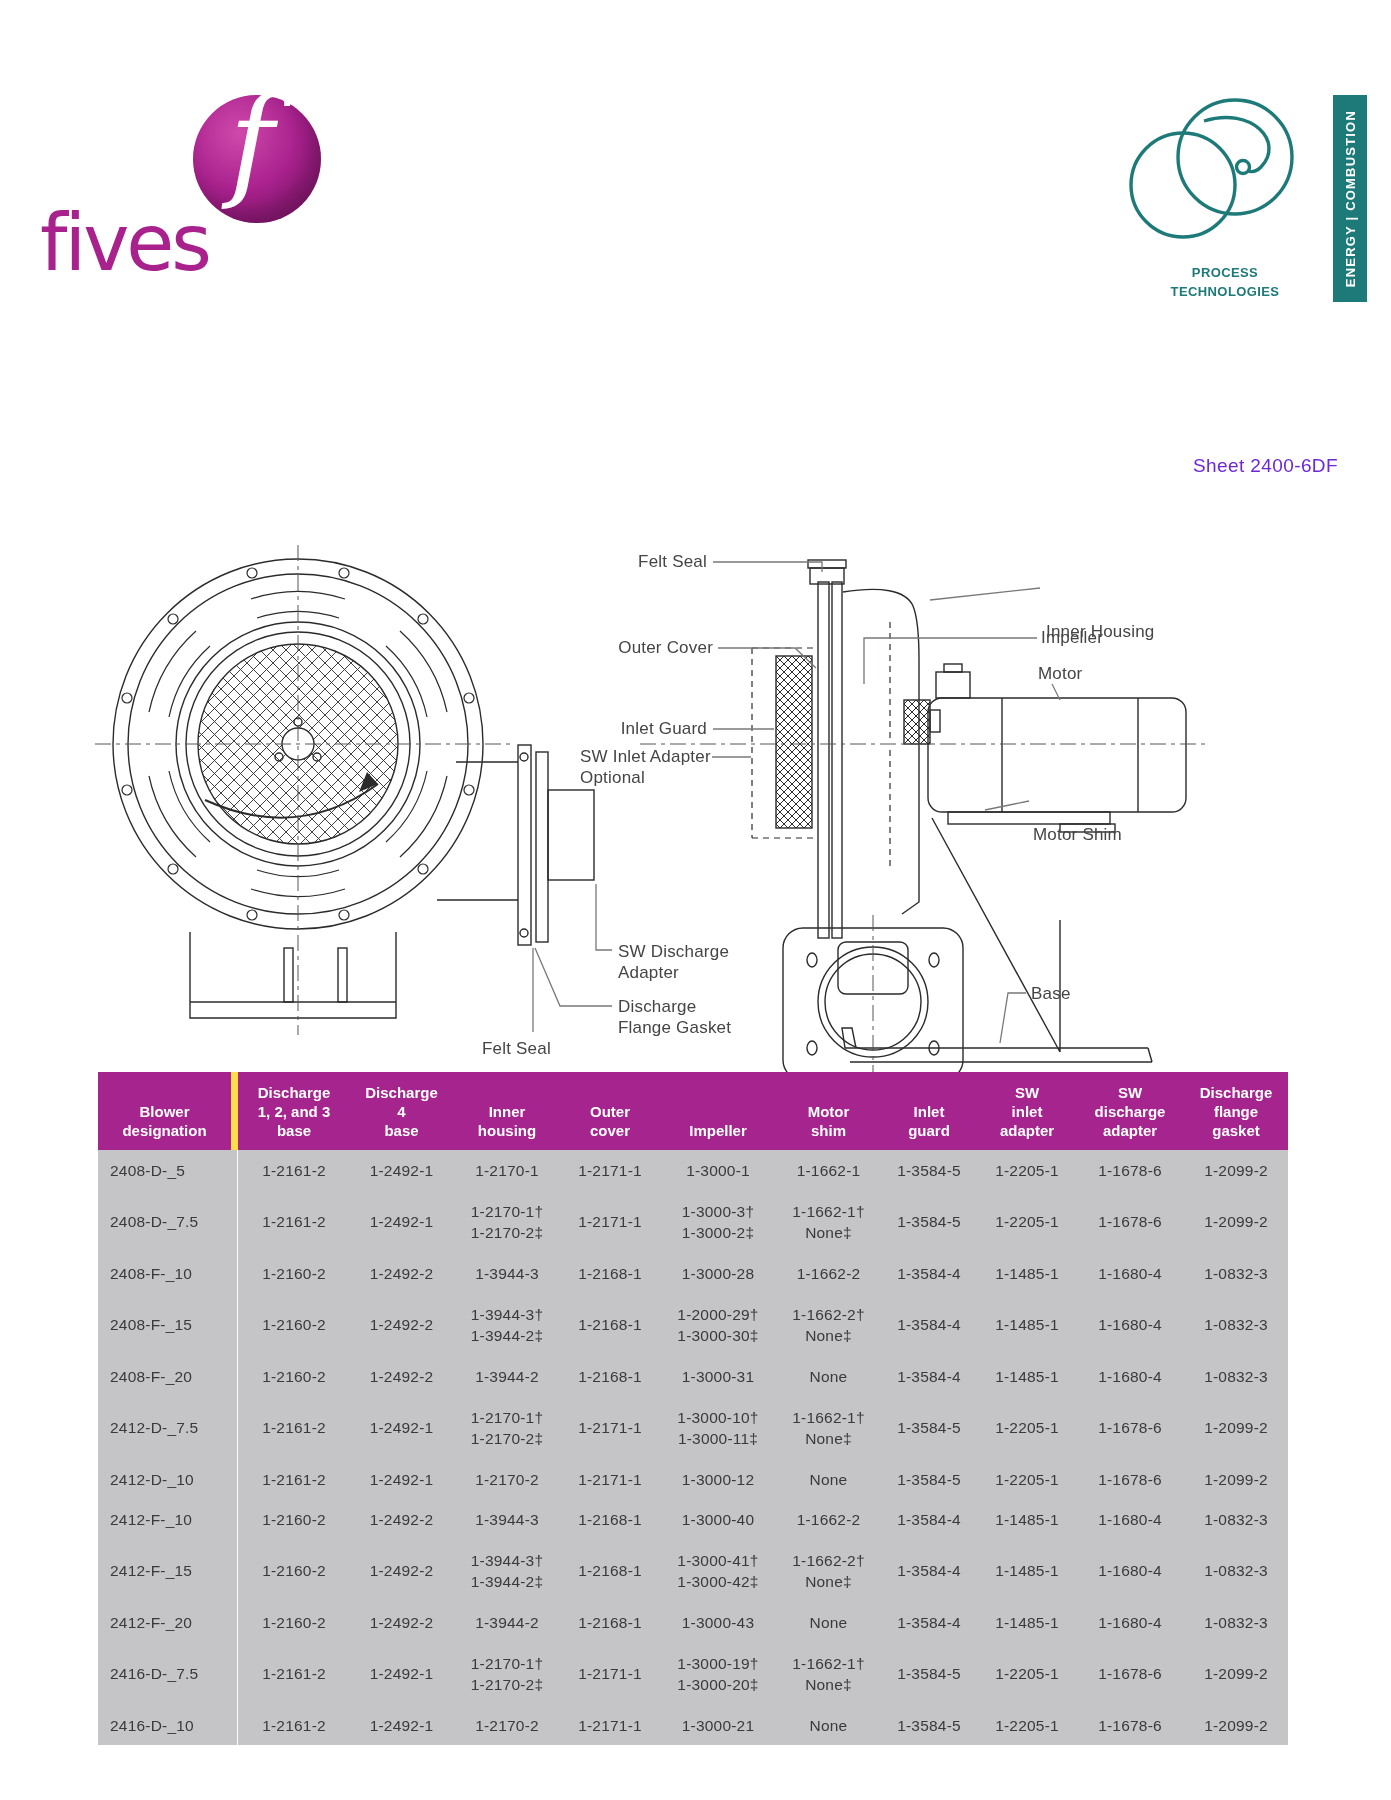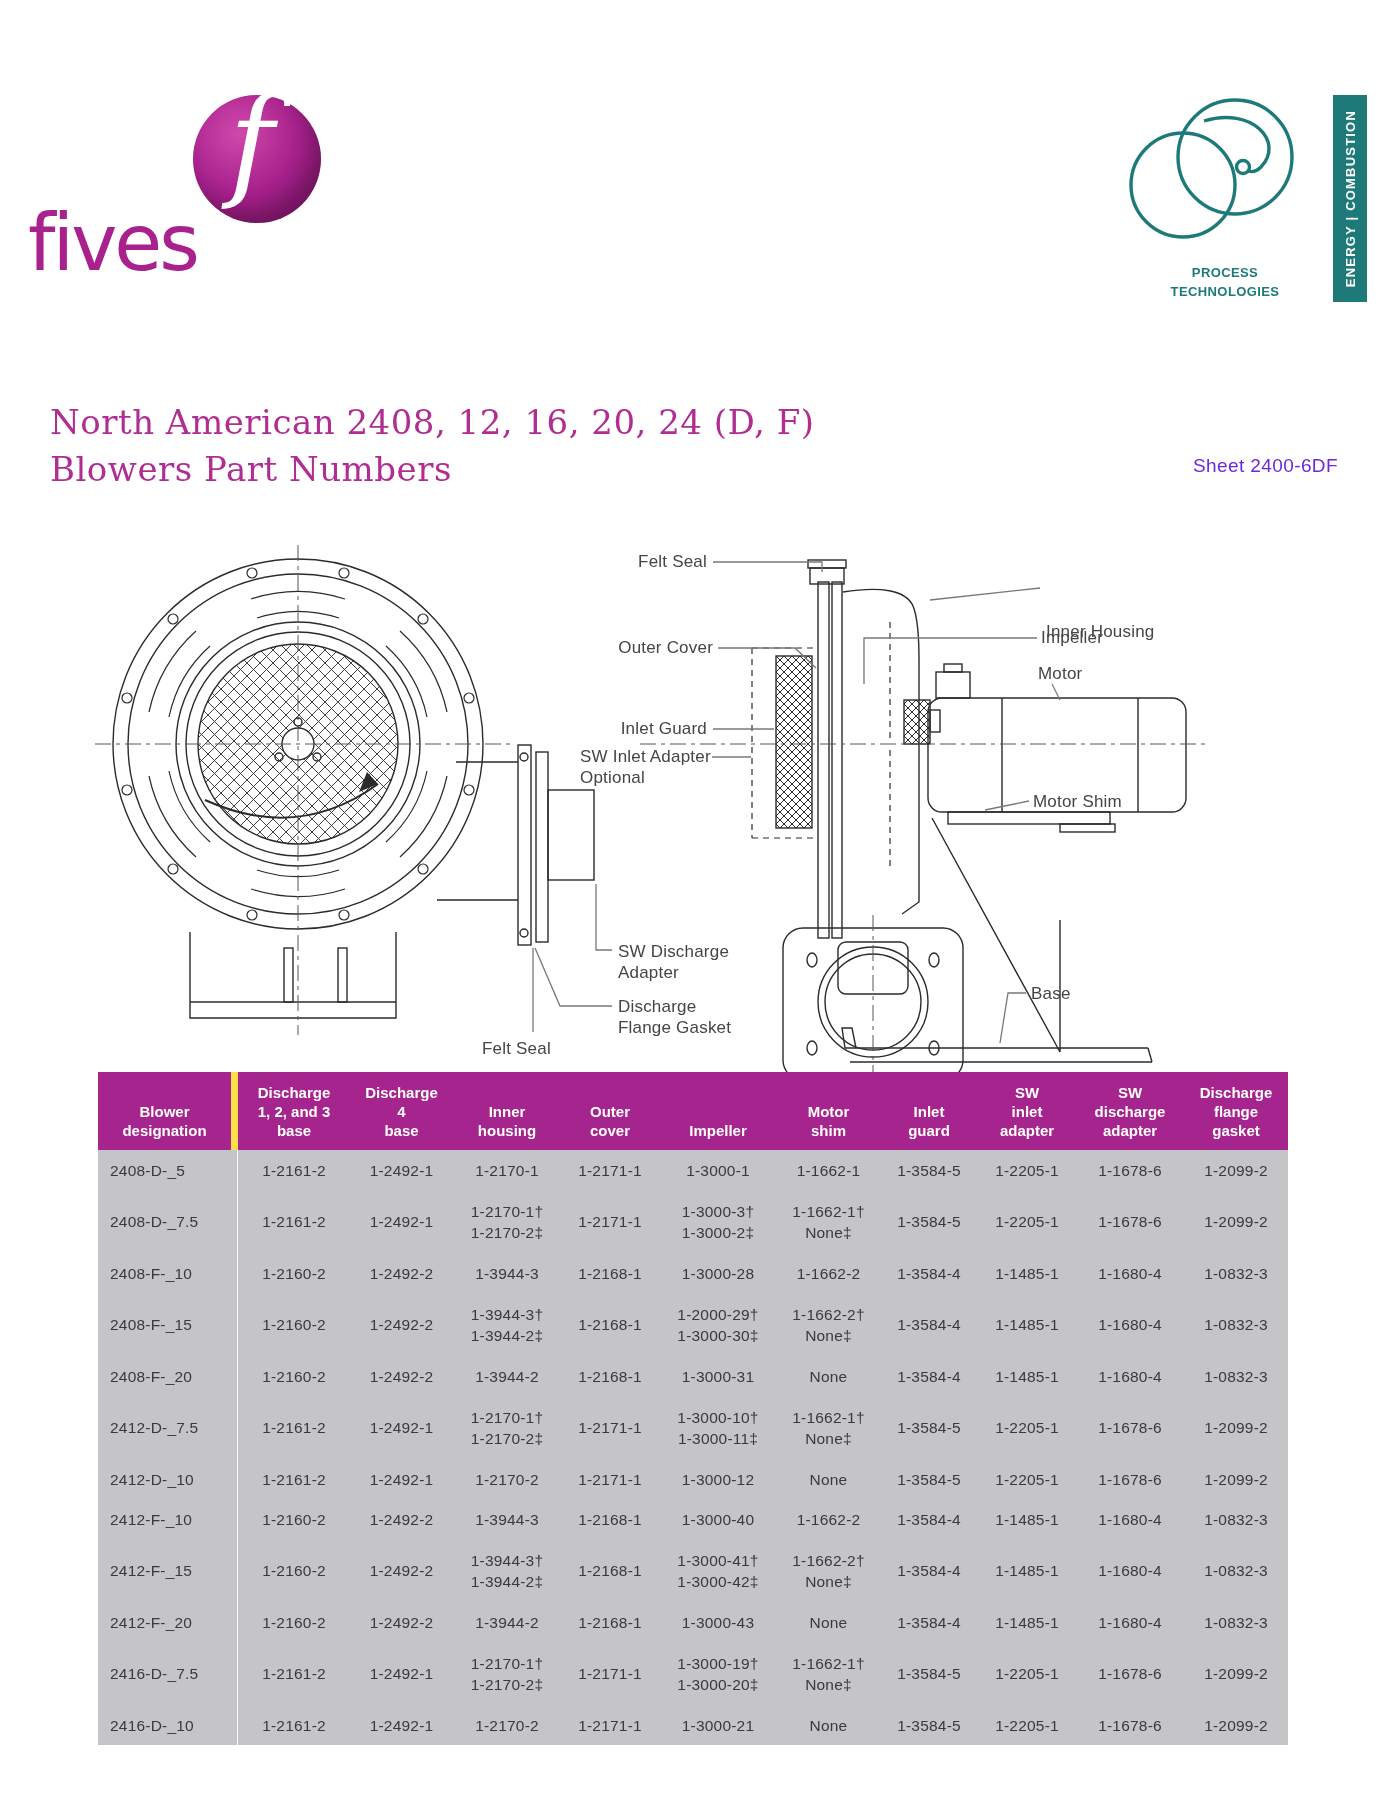--- a/index.html
+++ b/index.html
@@ -6,21 +6,21 @@
   .page{position:relative;width:1391px;height:1800px;background:#ffffff;overflow:hidden;
         font-family:"Liberation Sans",sans-serif;}
   .art{position:absolute;left:0;top:0;width:1391px;height:1800px;pointer-events:none;}
 
   
   .logo-sphere{position:absolute;left:193px;top:95px;width:128px;height:128px;border-radius:50%;
     background:radial-gradient(circle at 36% 30%, #cf49ab 0%, #a8218d 48%, #8c1a75 78%, #6f1160 100%);
     box-shadow:inset -10px -14px 18px rgba(40,0,30,.25);}
   .logo-f{position:absolute;left:36px;top:-14px;color:#ffffff;
     font-family:"DejaVu Serif",serif;font-style:italic;font-size:122px;line-height:1;}
-  .wordmark{position:absolute;left:28px;top:204px;color:#a8218d;
+  .wordmark{position:absolute;left:40px;top:204px;color:#a8218d;
     font-family:"DejaVu Sans",sans-serif;font-weight:500;font-size:78px;line-height:1;letter-spacing:-3px;}
   .pt-text{position:absolute;left:1125px;top:263px;width:200px;text-align:center;color:#1d7a78;
     font-size:13px;font-weight:bold;letter-spacing:.4px;line-height:19px;}
   .banner{position:absolute;left:1333px;top:95px;width:34px;height:207px;background:#1d7a78;
     display:flex;align-items:center;justify-content:center;}
   .banner span{writing-mode:vertical-rl;transform:rotate(180deg);color:#ffffff;
     font-size:13px;font-weight:bold;letter-spacing:1.2px;white-space:nowrap;}
 
   
   .title{position:absolute;left:50px;top:399px;color:#b02e92;
@@ -198,37 +198,33 @@
 
   <div class="pt-text">
     <div>PROCESS</div>
     <div>TECHNOLOGIES</div>
   </div>
 
   <div class="banner">
     <span>ENERGY | COMBUSTION</span>
   </div>
 
-  <div class="title">
-    <div>North American 2408, 12, 16, 20, 24 (D, F)</div>
-    <div>Blowers Part Numbers</div>
-  </div>
   <div class="sheet">Sheet 2400-6DF</div>
 
   <div class="dlabel r" style="left:487px;top:551px;width:220px;">Felt Seal</div>
   <div class="dlabel" style="left:1046px;top:577px;margin-top:44px;">Inner Housing</div>
   <div class="dlabel r" style="left:493px;top:637px;width:220px;">Outer Cover</div>
   <div class="dlabel" style="left:1041px;top:627px;">Impeller</div>
   <div class="dlabel" style="left:1038px;top:663px;">Motor</div>
   <div class="dlabel r" style="left:487px;top:718px;width:220px;">Inlet Guard</div>
   <div class="dlabel" style="left:580px;top:746px;">
     <div>SW Inlet Adapter</div>
     <div>Optional</div>
   </div>
-  <div class="dlabel" style="left:1033px;top:791px;">Motor Shim</div>
+  <div class="dlabel" style="left:1033px;top:824px;">Motor Shim</div>
   <div class="dlabel" style="left:618px;top:941px;">
     <div>SW Discharge</div>
     <div>Adapter</div>
   </div>
   <div class="dlabel" style="left:618px;top:996px;">
     <div>Discharge</div>
     <div>Flange Gasket</div>
   </div>
   <div class="dlabel" style="left:482px;top:1038px;">Felt Seal</div>
   <div class="dlabel" style="left:1031px;top:983px;">Base</div>

